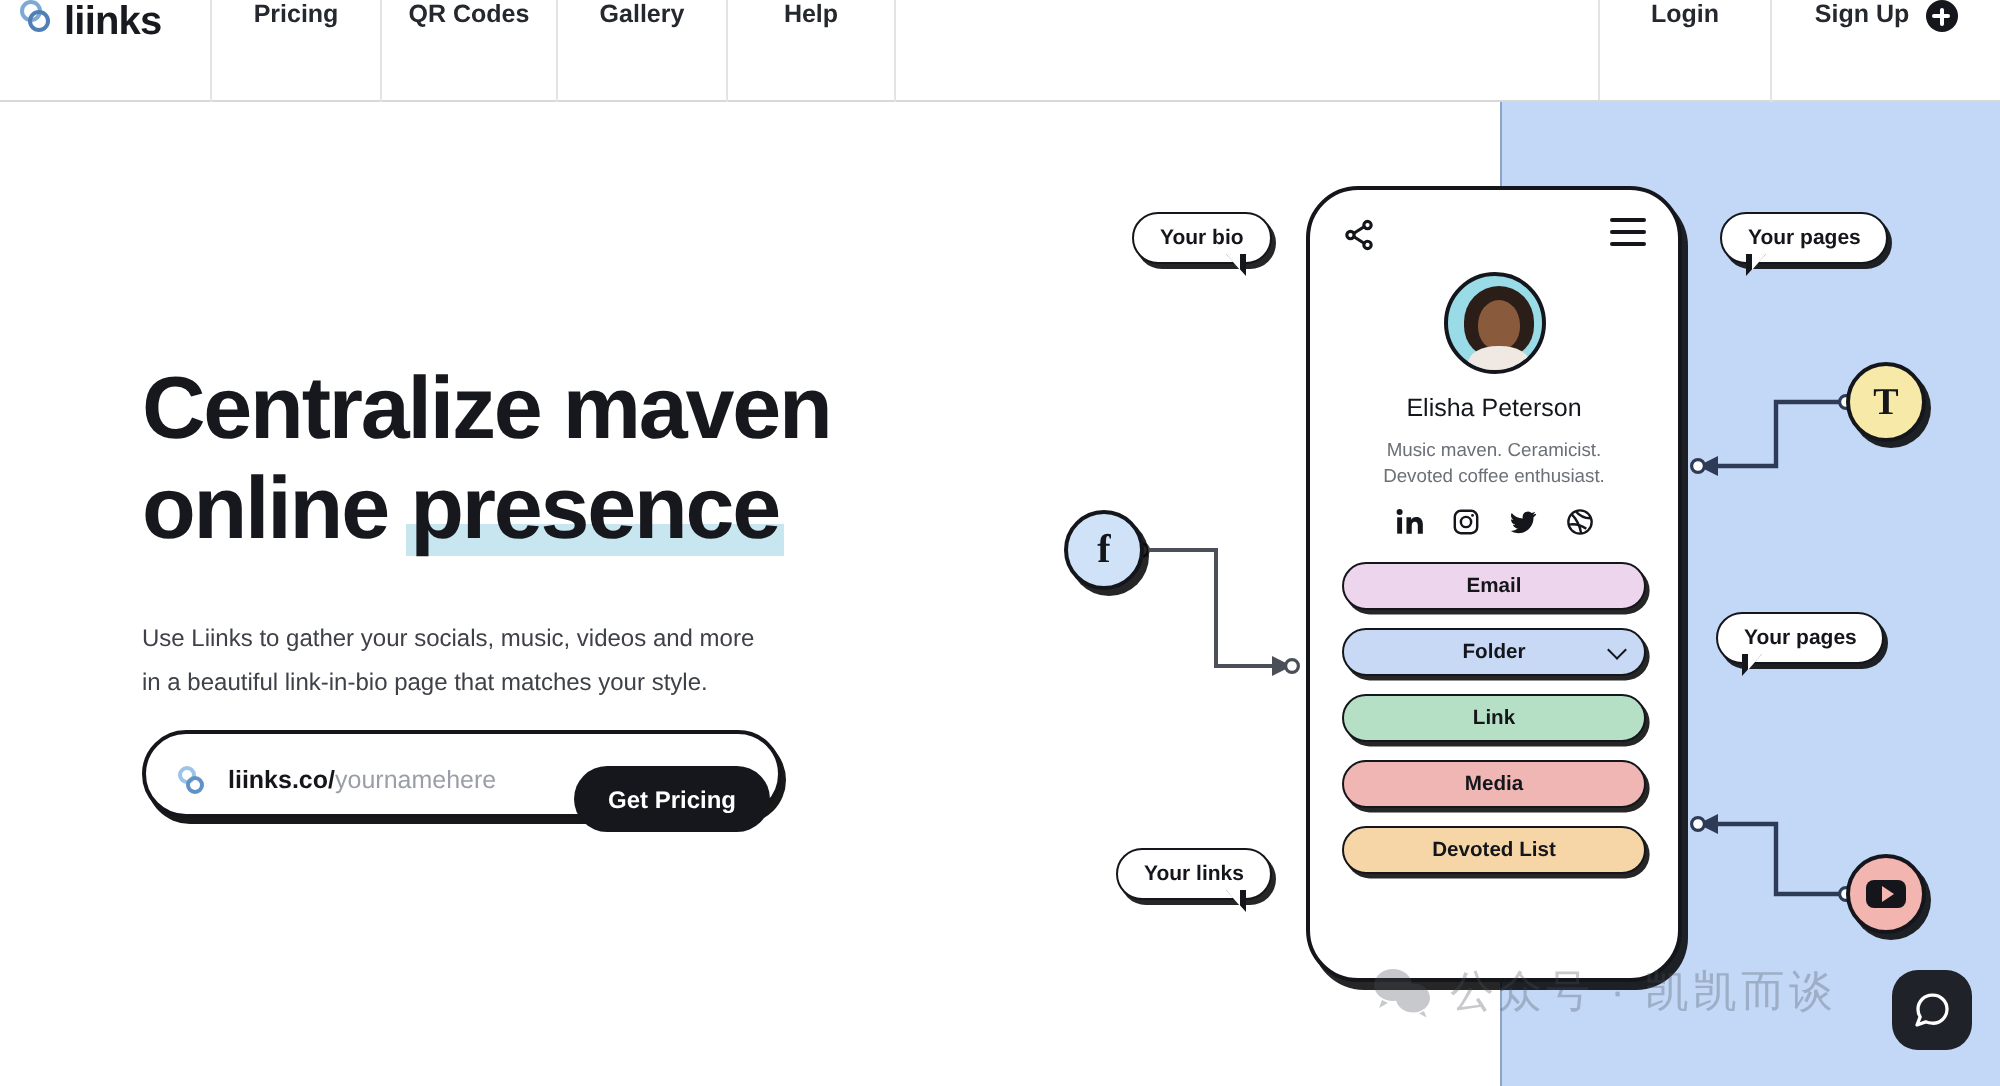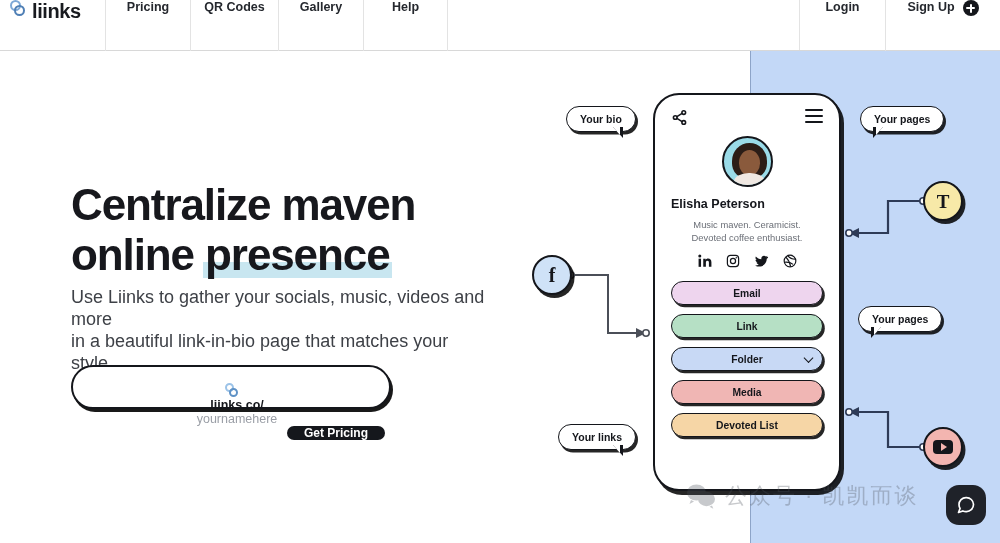--- a/index.html
+++ b/index.html
@@ -70,30 +70,30 @@
   .hero h1 {
     font-size: 44px; line-height: 50px; font-weight: 800;
     color: #17181d; letter-spacing: -1.1px;
   }
   .hl { position: relative; display: inline-block; }
   .hl::before {
     content: ""; position: absolute; left: -2px; right: -2px; bottom: 2px;
     height: 16px; background: #c8e6f0; z-index: -1;
   }
   .hero p {
-    margin-top: 6px; font-size: 18px; line-height: 22px; color: #3e4147;
+    margin-top: 28px; font-size: 12px; line-height: 22px; color: #3e4147;
   }
 
   
   .cta {
     position: absolute; left: 71px; top: 365px;
     width: 320px; height: 44px;
     background: #fff; border: 2px solid #14161b; border-radius: 24px;
-    display: flex; align-items: center; padding: 16px 4px 0 16px;
-    box-shadow: 2px 3px 0 rgba(0,0,0,0.9); z-index: 10; flex-direction: column;
+    display: flex; align-items: flex-start; padding: 16px 4px 0 16px;
+    box-shadow: 2px 3px 0 rgba(0,0,0,0.9); z-index: 10;
   }
   .cta-mark { width: 15px; height: 15px; position: relative; flex: 0 0 auto; margin-right: 10px; }
   .cta-mark span { position: absolute; width: 9px; height: 9px; border-radius: 50%; border: 2.3px solid #9cc3e8; }
   .cta-mark span.a { left: 0; top: 0; }
   .cta-mark span.b { left: 4px; top: 5px; border-color: #5f92c6; }
   .cta-domain { font-size: 12.5px; font-weight: 700; color: #14161b; }
   .cta-ph { font-size: 12.5px; color: #9a9ea6; }
   .cta-btn {
     margin-left: auto; background: #15171c; color: #fff;
     font-size: 12px; font-weight: 700; border: none; border-radius: 20px;
@@ -127,22 +127,22 @@
     position: absolute; left: 15px; top: 12px; width: 21px; height: 25px;
     background: #8a5a3c; border-radius: 50% 50% 46% 46%;
   }
   .av-body {
     position: absolute; left: 10px; bottom: -6px; width: 31px; height: 18px;
     background: #f0e8e2; border-radius: 48% 48% 0 0;
   }
   .av-neck { position: absolute; left: 21px; top: 31px; width: 9px; height: 8px; background: #8a5a3c; }
 
   .ph-name {
-    text-align: left; margin-top: 10px;
-    font-size: 12.5px; font-weight: 700; color: #14161b;
+    text-align: center; margin-top: 10px;
+    font-size: 12.5px; font-weight: 400; color: #14161b;
   }
   .ph-bio {
     text-align: center; margin-top: 7px;
     font-size: 9.4px; line-height: 13px; color: #6b6f77;
   }
   .ph-socials {
     display: flex; justify-content: center; gap: 14px; margin-top: 10px;
     color: #14161b;
   }
   .ph-socials svg { display: block; cursor: pointer; }
@@ -337,26 +337,26 @@
         <path d="M5 5.5c4.4 4.6 6.9 9.4 8 16.3"></path>
         <path d="M2.3 14.2c6-.9 10.7.4 15.1 3.6"></path>
         <path d="M8.1 2.6c3.8 4.6 8.7 6.4 13.6 6.2"></path>
       </svg>
     </div>
 
     <div class="links">
       <div class="link-btn" style="background:#eed5ee">
         <span>Email</span>
       </div>
-      <div class="link-btn" style="background:#b6e0c5">
-        <span>Link</span>
-      </div>
       <div class="link-btn" style="background:#c8d9f5">
         <span>Folder</span>
         <span class="chev"></span>
+      </div>
+      <div class="link-btn" style="background:#b6e0c5">
+        <span>Link</span>
       </div>
       <div class="link-btn" style="background:#f0b6b4">
         <span>Media</span>
       </div>
       <div class="link-btn" style="background:#f6d6a6">
         <span>Devoted List</span>
       </div>
     </div>
   </div>
 

